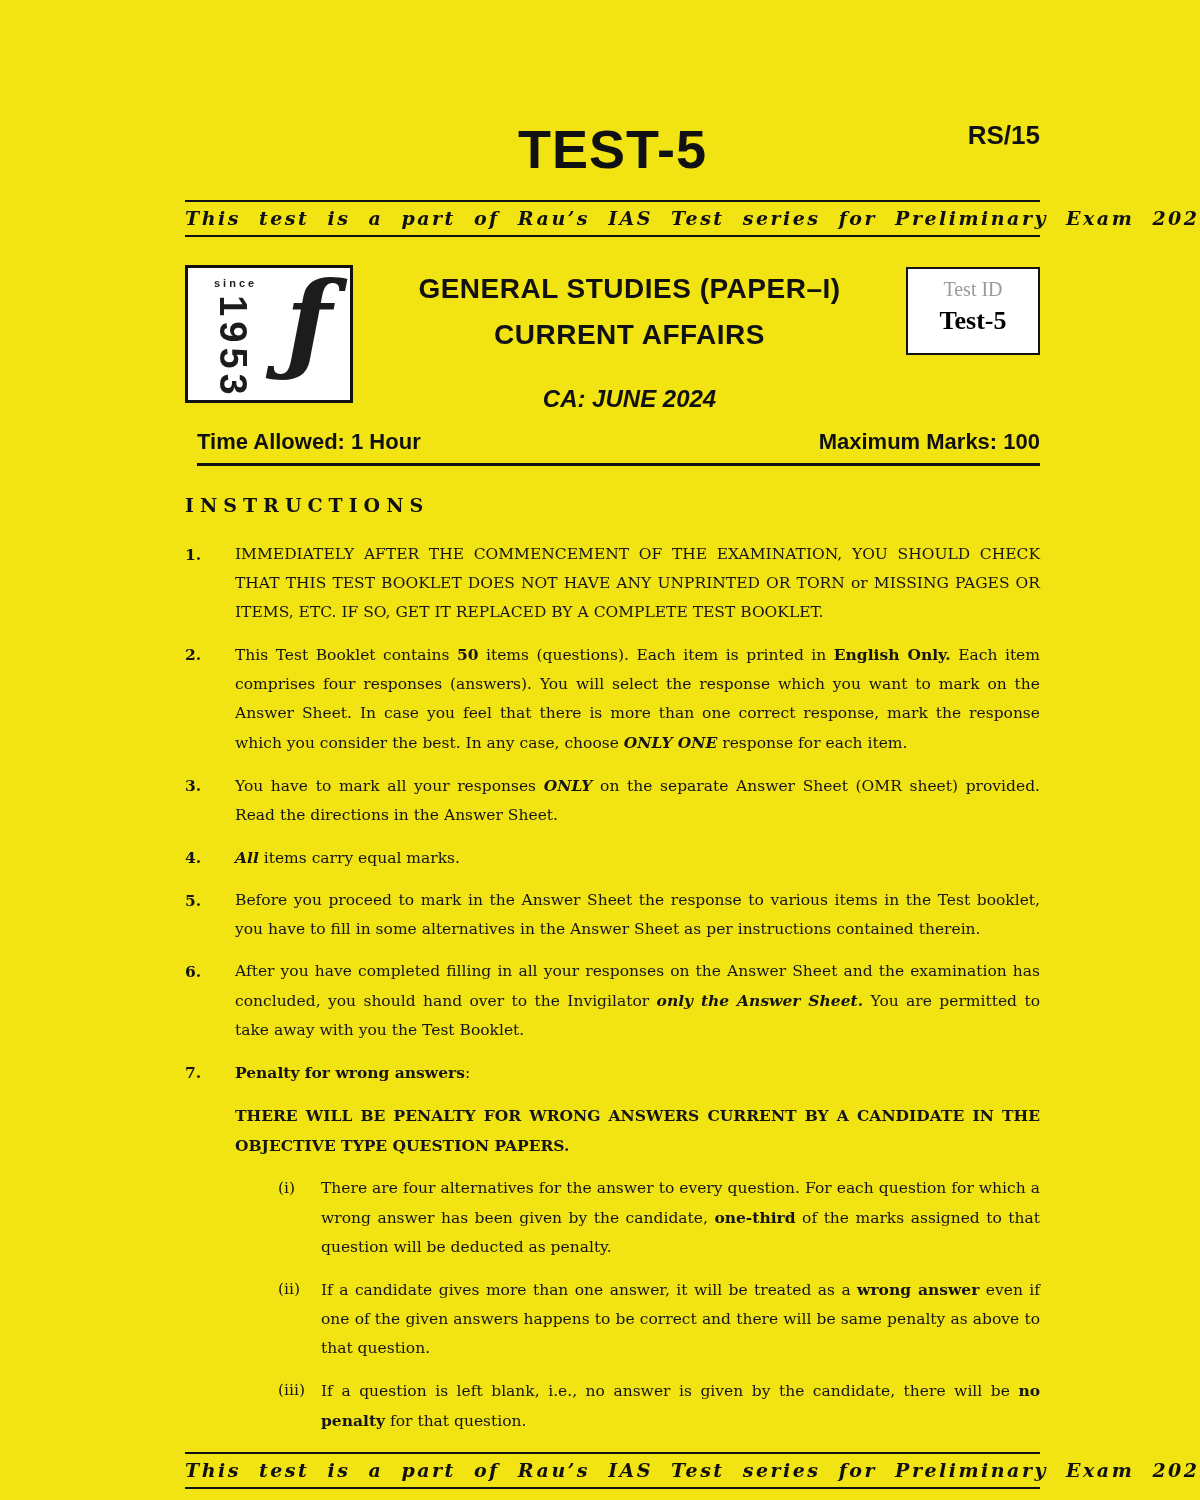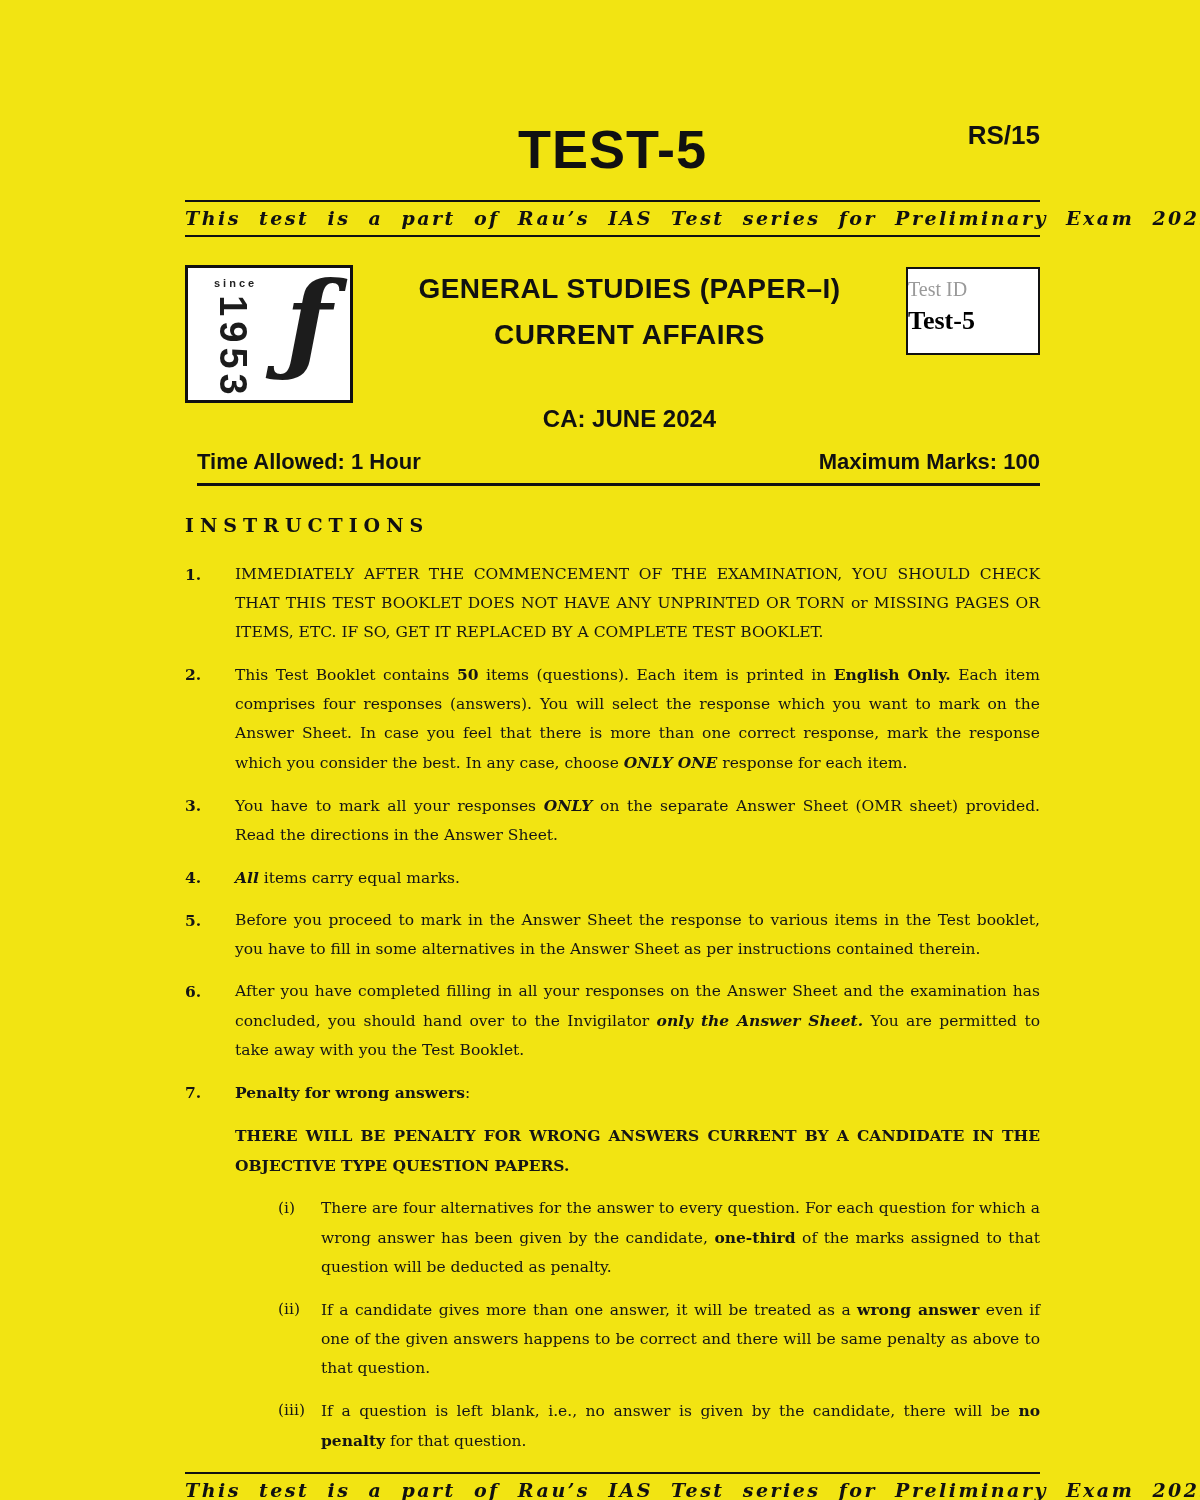--- a/index.html
+++ b/index.html
@@ -53,24 +53,24 @@
     font-family:"Liberation Sans",sans-serif;
   }
   .logo-glyph{
     position:absolute;top:-10px;right:18px;
     font-family:"DejaVu Serif",serif;font-style:italic;font-weight:bold;
     font-size:108px;line-height:1.2;color:#1c1c1c;
   }
   .title-col{flex:1;text-align:center;padding-top:8px;}
   .gs-title{font-weight:bold;font-size:28px;letter-spacing:.5px;}
   .ca-title{font-weight:bold;font-size:28px;letter-spacing:.5px;margin-top:14px;}
-  .month-title{font-weight:bold;font-size:24px;margin-top:54px;}
+  .month-title{font-weight:bold;font-size:24px;margin-top:34px;font-style:italic;}
   .testid-box{
     width:134px;height:88px;background:var(--panel);
-    border:2px solid var(--ink);flex:none;margin-top:2px;
+    border:2px solid var(--ink);flex:none;margin-top:2px;text-align:center;
     font-family:"Liberation Serif",serif;
   }
   .testid-label{color:var(--muted);font-size:20px;margin-top:9px;}
   .testid-value{font-weight:bold;font-size:26px;margin-top:5px;color:#000;}
   
   .marks-row{
     display:flex;justify-content:space-between;
     font-weight:bold;font-size:22px;
     margin-top:16px;padding-bottom:8px;border-bottom:3px solid var(--ink);margin-left:12px;
   }

